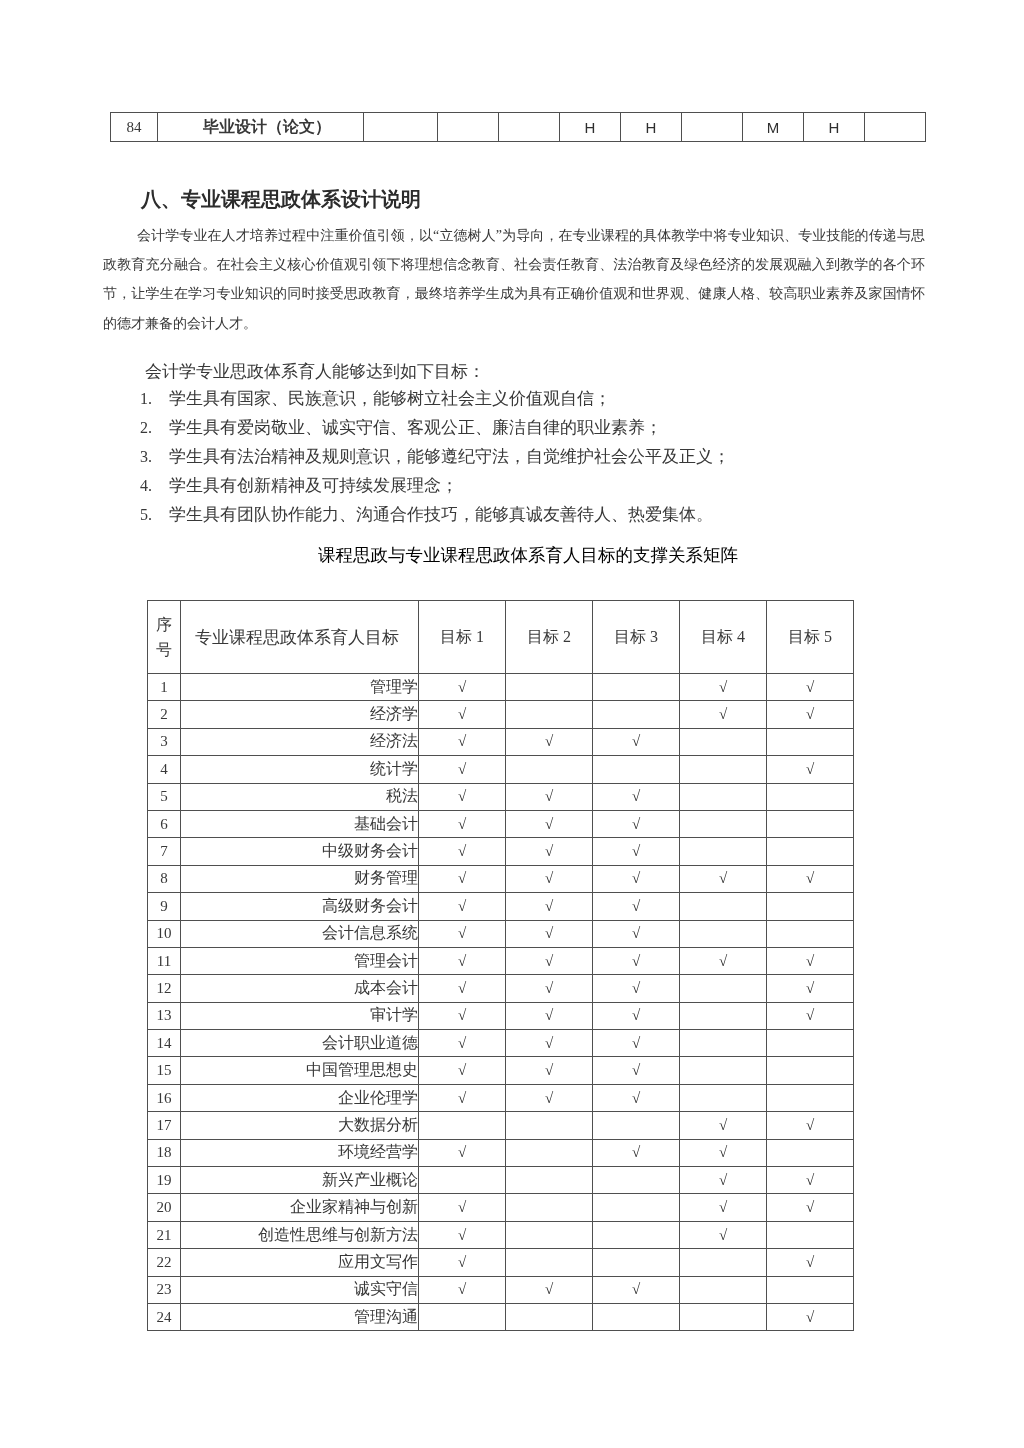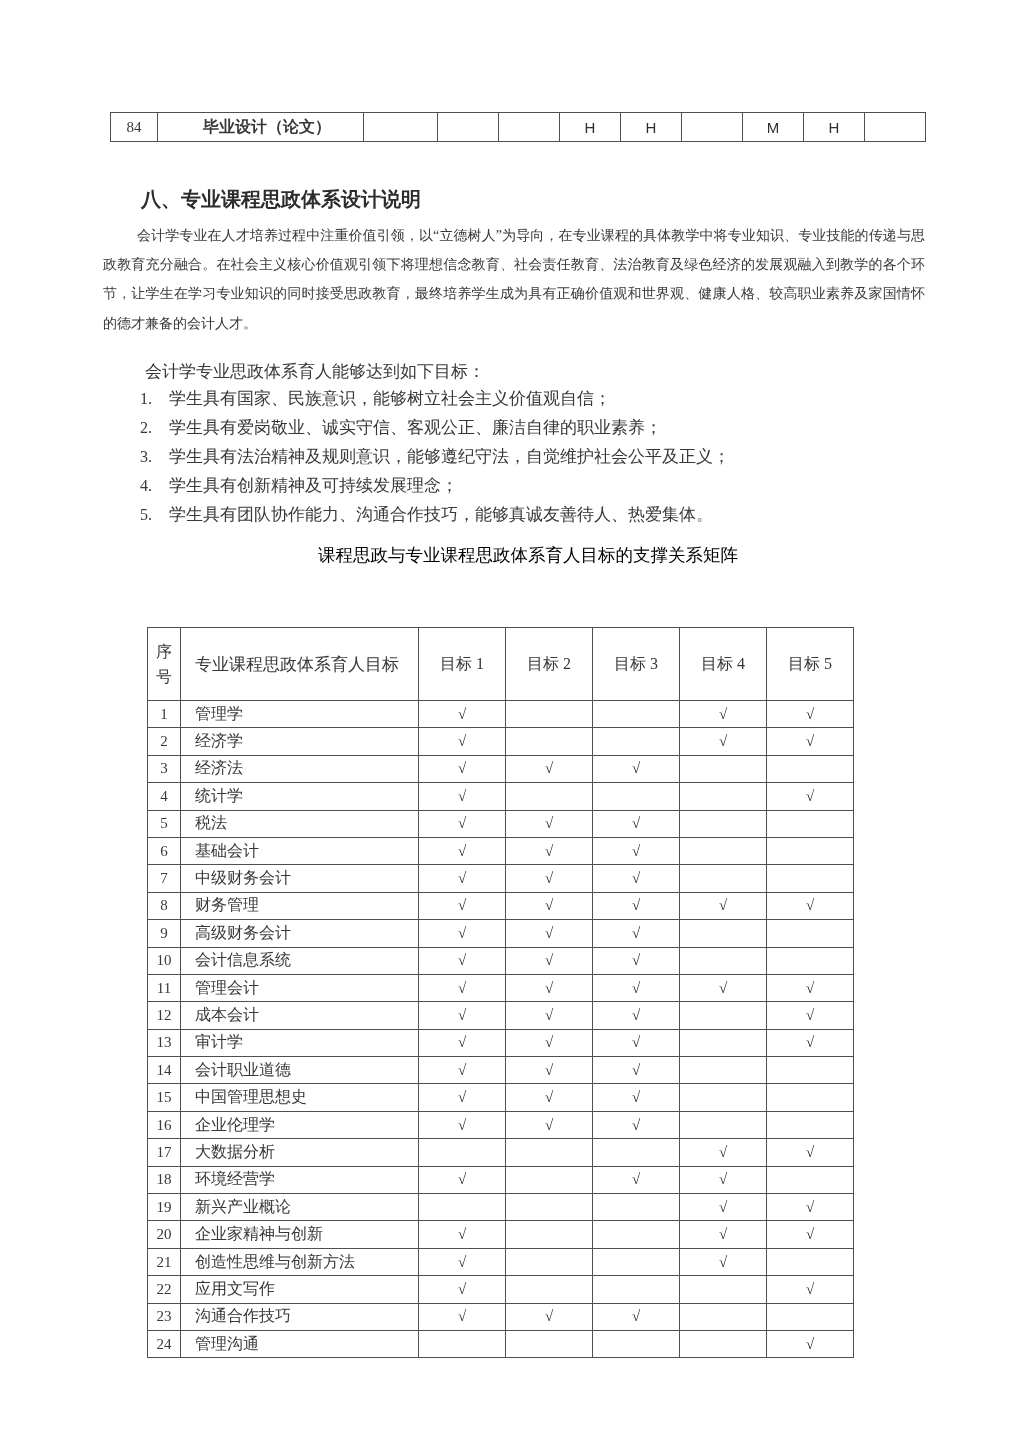--- a/index.html
+++ b/index.html
@@ -45,36 +45,36 @@
   .goal-num { width: 29px; flex: 0 0 29px; font-size: 16px; }
   .goal-text { flex: 1; white-space: nowrap; }
 
   
   .matrix-title {
     position: absolute; left: 118px; top: 543px; width: 820px;
     font-size: 17.5px; line-height: 24px; text-align: center; color: #000000;
   }
 
   
-  .t-matrix { position: absolute; left: 147px; top: 627px; width: 706px; padding-left: 45px; }
+  .t-matrix { position: absolute; left: 147px; top: 600px; width: 706px; padding-left: 45px; }
   .t-matrix th, .t-matrix td {
     border: 1.5px solid #4f4f4f;
     padding: 0; overflow: hidden;
     font-weight: normal;
   }
   .t-matrix thead th { height: 72px; vertical-align: middle; }
   .t-matrix th.no-h {
     font-size: 16px; line-height: 25px; text-align: center;
     word-break: break-all; padding: 0 7px;
   }
   .t-matrix th.course-h { font-size: 17px; text-align: left; padding-left: 14px; white-space: nowrap; }
   .t-matrix th.goal-h { font-size: 16px; text-align: center; white-space: nowrap; }
   .t-matrix tbody td { height: 26.4px; }
   .t-matrix td.no { font-size: 15px; text-align: center; }
-  .t-matrix td.course { font-size: 16px; text-align: left; padding-left: 14px; white-space: nowrap; }
+  .t-matrix td.course { font-size: 16px; text-align: right; padding-left: 14px; white-space: nowrap; }
   .t-matrix td.check { font-size: 15px; text-align: center; color: #2f2f2f; }
 </style>
 </head>
 <body>
 
 <div class="page">
 
   <table class="t-top">
     <colgroup>
       <col style="width:47px">
@@ -352,21 +352,21 @@
           <td class="no">22</td>
           <td class="course">应用文写作</td>
           <td class="check">√</td>
           <td class="check"></td>
           <td class="check"></td>
           <td class="check"></td>
           <td class="check">√</td>
         </tr>
         <tr>
           <td class="no">23</td>
-          <td class="course">沟通合作技巧</td>
+          <td class="course">诚实守信</td>
           <td class="check">√</td>
           <td class="check">√</td>
           <td class="check">√</td>
           <td class="check"></td>
           <td class="check"></td>
         </tr>
         <tr>
           <td class="no">24</td>
           <td class="course">管理沟通</td>
           <td class="check"></td>

